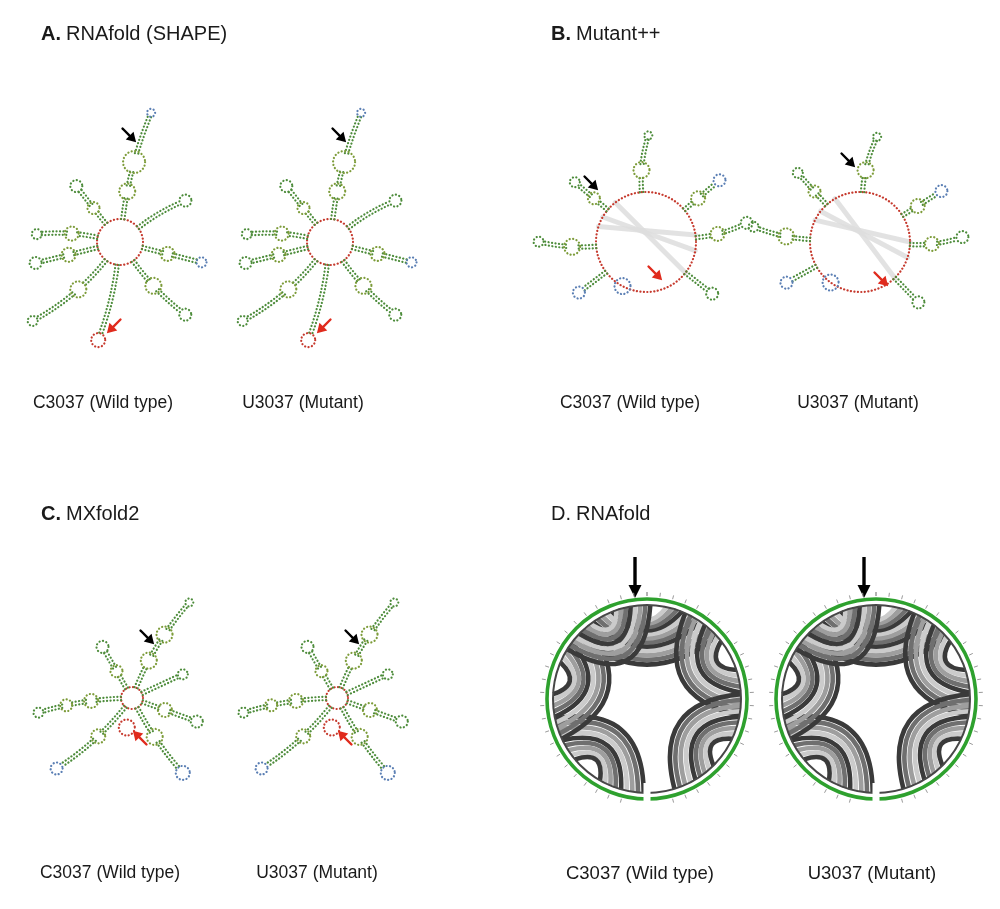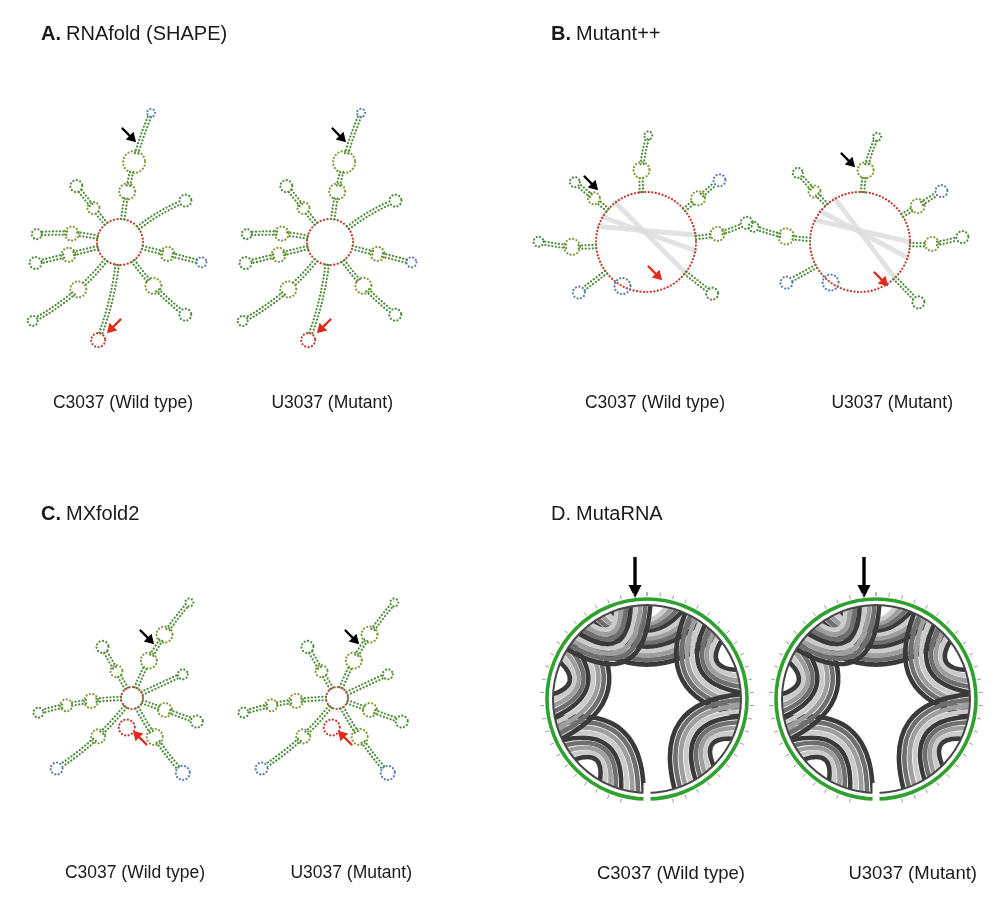--- a/index.html
+++ b/index.html
@@ -8,21 +8,21 @@
     width:1000px;height:909px;position:relative;overflow:hidden;
     background:#ffffff;color:#1a1a1a;
     font-family:"Liberation Sans", sans-serif;
   }
   .panel{position:absolute}
   .ptitle{position:absolute;left:29px;top:10px;margin:12px;font-size:20px;font-weight:400;white-space:nowrap}
   .ptitle .pfx{font-weight:700;margin-right:5px}
   #panelD .pfx{font-weight:400}
   .fig{position:absolute;margin:0;padding:0}
   .fig svg.draw{display:block}
-  .slabel{position:absolute;font-size:17.5px;text-align:right;white-space:nowrap}
+  .slabel{position:absolute;font-size:17.5px;text-align:center;white-space:nowrap}
   .slabel.big{font-size:18.5px}
   .arr{position:absolute;width:22px;height:22px;color:#000;transform-origin:50% 50%}
   .arr.red{color:#e02b1d}
   .arr svg{width:100%;height:100%;display:block;overflow:visible}
   .arr line{stroke:currentColor;stroke-width:2.6;stroke-linecap:round}
   .arr polygon{fill:currentColor}
   .bigarr{position:absolute;width:16px;height:44px;color:#000}
   .bigarr svg{width:100%;height:100%;display:block}
   .bigarr line{stroke:currentColor;stroke-width:3.4}
   .bigarr polygon{fill:currentColor}
@@ -427,21 +427,21 @@
           <polygon points="13,6 23,12 13,18"></polygon>
         </svg>
       </span>
   </figure>
 
   <div class="slabel" style="left:15px;top:382px;width:190px">C3037 (Wild type)</div>
   <div class="slabel" style="left:222px;top:382px;width:190px">U3037 (Mutant)</div>
 </section>
 
 <section class="panel" id="panelD" style="left:510px;top:480px;width:490px;height:429px">
-  <h2 class="ptitle"><span class="pfx">D.</span><span>MutaRNA</span></h2>
+  <h2 class="ptitle"><span class="pfx">D.</span><span>RNAfold</span></h2>
 
   <figure class="fig" style="left:27px;top:75px;width:220px;height:260px">
     <span class="bigarr" style="left:90px;top:0">
         <svg viewBox="0 0 16 44">
           <line x1="8" y1="2" x2="8" y2="32"></line>
           <polygon points="1.5,30 14.5,30 8,43"></polygon>
         </svg>
       </span>
     <svg class="draw" width="220" height="220" viewBox="0 0 220 220" style="position:absolute;left:0;top:34px">
         <path d="M40.1 47.1 Q110.0 104.0 179.9 47.1" fill="none" stroke="#3a3a3a" stroke-width="4.6"></path>

